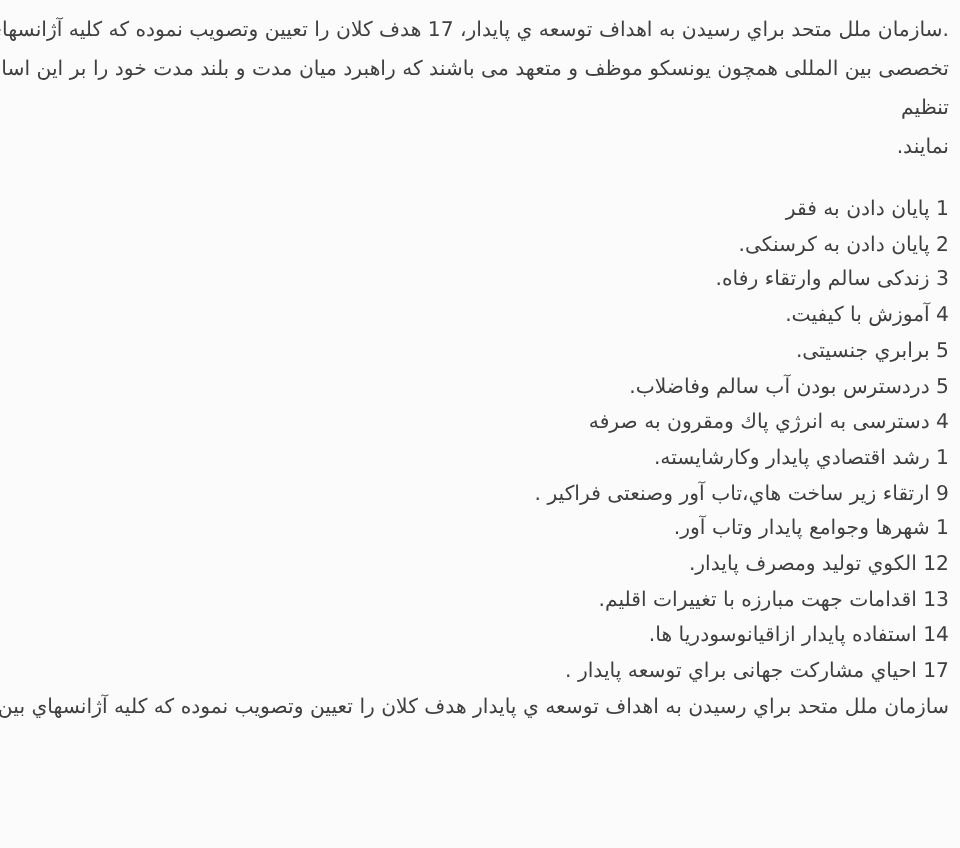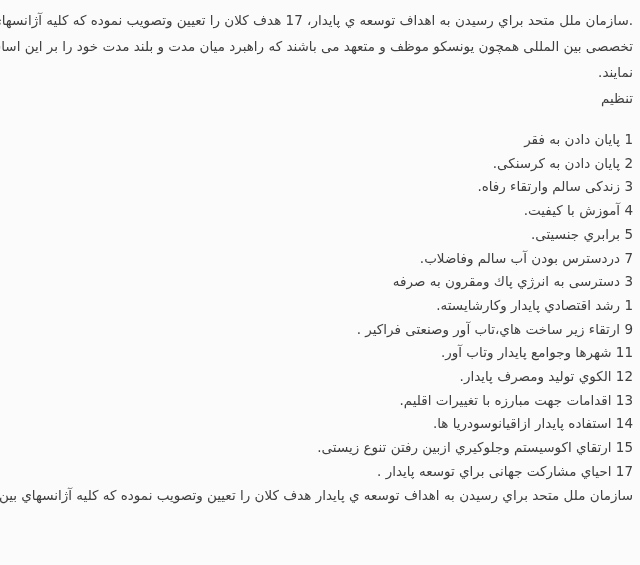--- a/index.html
+++ b/index.html
@@ -38,36 +38,35 @@
   }
 </style>
 </head>
 <body>
 
 <div class="document">
 
   <div class="paragraph">
     <div class="para-line">.سازمان ملل متحد براي رسيدن به اهداف توسعه ي پايدار، 17 هدف كلان را تعيين وتصويب نموده كه كليه آژانسهاي</div>
     <div class="para-line">تخصصی بين المللی همچون يونسكو موظف و متعهد می باشند كه راهبرد ميان مدت و بلند مدت خود را بر اين اساس</div>
+    <div class="para-line">تنظيم</div>
     <div class="para-line">نمايند.</div>
-    <div class="para-line">تنظيم</div>
   </div>
 
   <div class="goals-list">
     <div class="goal-line">1 پايان دادن به فقر</div>
     <div class="goal-line">2 پايان دادن به كرسنكی.</div>
     <div class="goal-line">3 زندكی سالم وارتقاء رفاه.</div>
     <div class="goal-line">4 آموزش با كيفيت.</div>
     <div class="goal-line">5 برابري جنسيتی.</div>
-    <div class="goal-line">7 دردسترس بودن آب سالم وفاضلاب.</div>
-    <div class="goal-line">3 دسترسی به انرژي پاك ومقرون به صرفه</div>
+    <div class="goal-line">5 دردسترس بودن آب سالم وفاضلاب.</div>
+    <div class="goal-line">4 دسترسی به انرژي پاك ومقرون به صرفه</div>
     <div class="goal-line">1 رشد اقتصادي پايدار وكارشايسته.</div>
     <div class="goal-line">9 ارتقاء زير ساخت هاي،تاب آور وصنعتی فراكير .</div>
-    <div class="goal-line">11 شهرها وجوامع پايدار وتاب آور.</div>
+    <div class="goal-line">1 شهرها وجوامع پايدار وتاب آور.</div>
     <div class="goal-line">12 الكوي توليد ومصرف پايدار.</div>
     <div class="goal-line">13 اقدامات جهت مبارزه با تغييرات اقليم.</div>
     <div class="goal-line">14 استفاده پايدار ازاقيانوسودريا ها.</div>
-    <div class="goal-line">15 ارتقاي اكوسيستم وجلوكيري ازبين رفتن تنوع زيستی.</div>
     <div class="goal-line">17 احياي مشاركت جهانی براي توسعه پايدار .</div>
     <div class="clipped-line">سازمان ملل متحد براي رسيدن به اهداف توسعه ي پايدار هدف كلان را تعيين وتصويب نموده كه كليه آژانسهاي بين المللی</div>
   </div>
 
 </div>
 
 </body></html>

